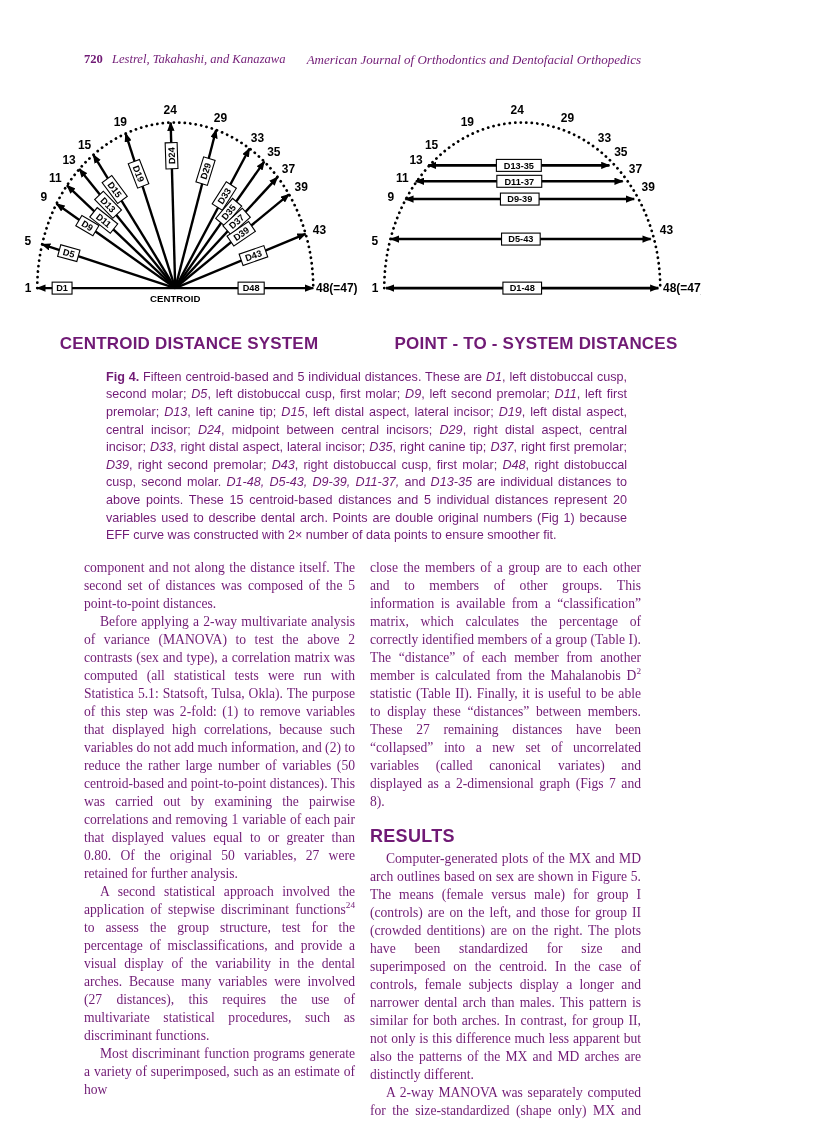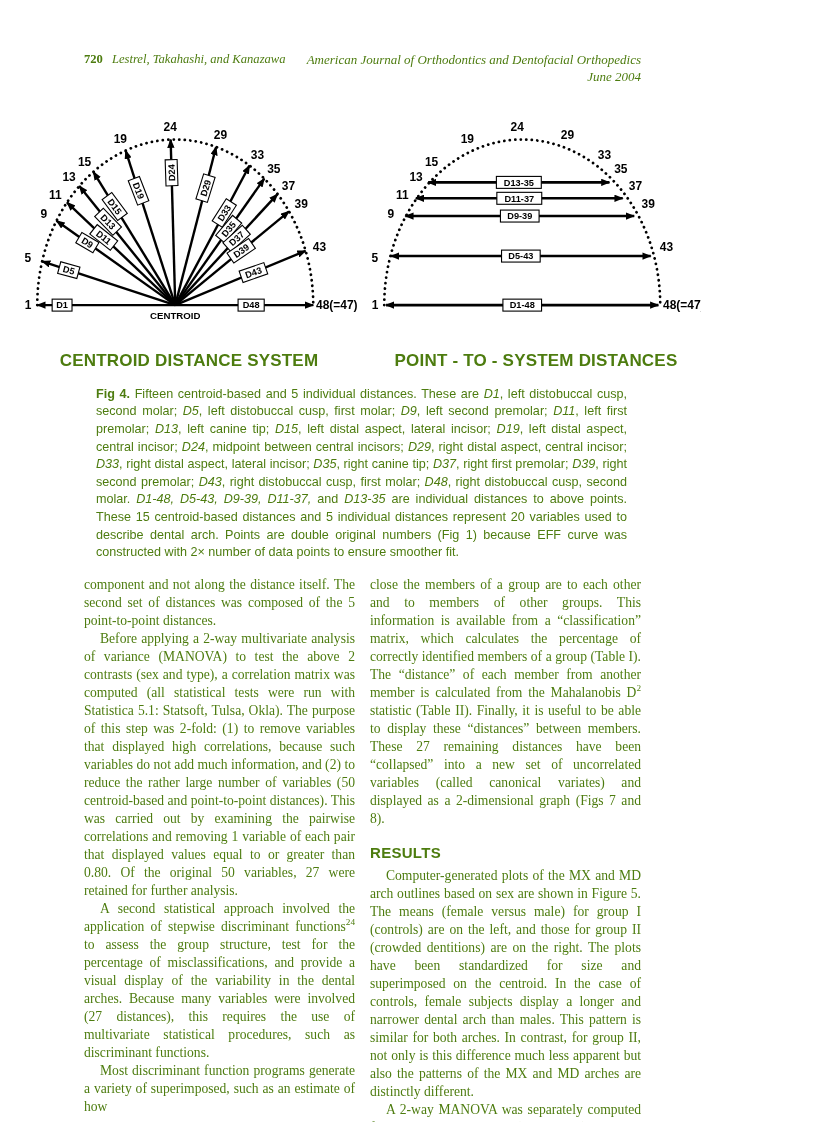--- a/index.html
+++ b/index.html
@@ -1,64 +1,63 @@
 <!DOCTYPE html>
 <html><head>
 <meta charset="utf-8">
 <style>
   * { margin:0; padding:0; box-sizing:border-box; }
   body { background:#fff; }
   .page {
-    position:relative; width:701px; height:1122px; background:#ffffff; color:#4d7c0f;
+    position:relative; width:701px; height:1122px; background:#ffffff; color:#701a75;
     padding:52px 60px 0 84px; font-family:"Liberation Serif", serif; overflow:hidden;
   }
   .running-head { display:flex; justify-content:space-between; font-size:12.6px; }
   .rh-left { white-space:nowrap; }
   .pgnum { font-weight:bold; margin-right:9px; }
   .authors { font-style:italic; }
   .rh-right { text-align:right; font-style:italic; line-height:1.3; font-size:13px; }
   .figure-block { margin-top:24px; }
   .panels { display:flex; justify-content:center; gap:2px; }
   .panel { width:345px; }
   .panel svg { width:345px; height:232px; display:block; }
   .panel-title {
     text-align:center; font-family:"Liberation Sans", sans-serif; font-weight:bold;
     font-size:17px; letter-spacing:0.2px; margin-top:9px;
   }
   .caption {
     font-family:"Liberation Sans", sans-serif; font-size:12.6px; line-height:17.6px;
-    text-align:justify; margin:15px 14px 0 12px;
+    text-align:justify; margin:15px 14px 0 22px;
   }
   .caption b { font-weight:bold; }
   .caption i, .col i { font-style:italic; }
   .body-text { display:flex; gap:15px; margin-top:14px; }
   .col { flex:1; font-size:13.6px; line-height:18px; text-align:justify; }
   .para { margin:0; }
   .para.indent { text-indent:16px; }
   .section-heading {
-    font-family:"Liberation Sans", sans-serif; font-size:15px; font-weight:bold;
+    font-family:"Liberation Sans", sans-serif; font-size:18px; font-weight:bold;
     letter-spacing:0.3px; margin:16px 0 5px 0; text-align:left;
   }
   sup { font-size:0.68em; line-height:0; vertical-align:super; }
   .num { font:bold 13px "Liberation Sans", sans-serif; fill:#000; }
   .dlabel { font:bold 10px "Liberation Sans", sans-serif; fill:#000; }
   .centroid-label { font:bold 10.5px "Liberation Sans", sans-serif; fill:#000; }
 </style>
 </head>
 <body>
 
 <div class="page">
 
   <header class="running-head">
     <div class="rh-left">
       <span class="pgnum">720</span><span class="authors">Lestrel, Takahashi, and Kanazawa</span>
     </div>
     <div class="rh-right">
       <div>American Journal of Orthodontics and Dentofacial Orthopedics</div>
-      <div>June 2004</div>
     </div>
   </header>
 
   <section class="figure-block">
     <div class="panels">
       <div class="panel">
         <svg id="svg-centroid" viewBox="0 0 375 252">
             <defs>
               <marker id="svg-centroid-ah" viewBox="0 0 10 8" refX="9" refY="4" markerWidth="10" markerHeight="8" orient="auto-start-reverse" markerUnits="userSpaceOnUse">
                 <path d="M0,0 L10,4 L0,8 Z" fill="#000"></path>

